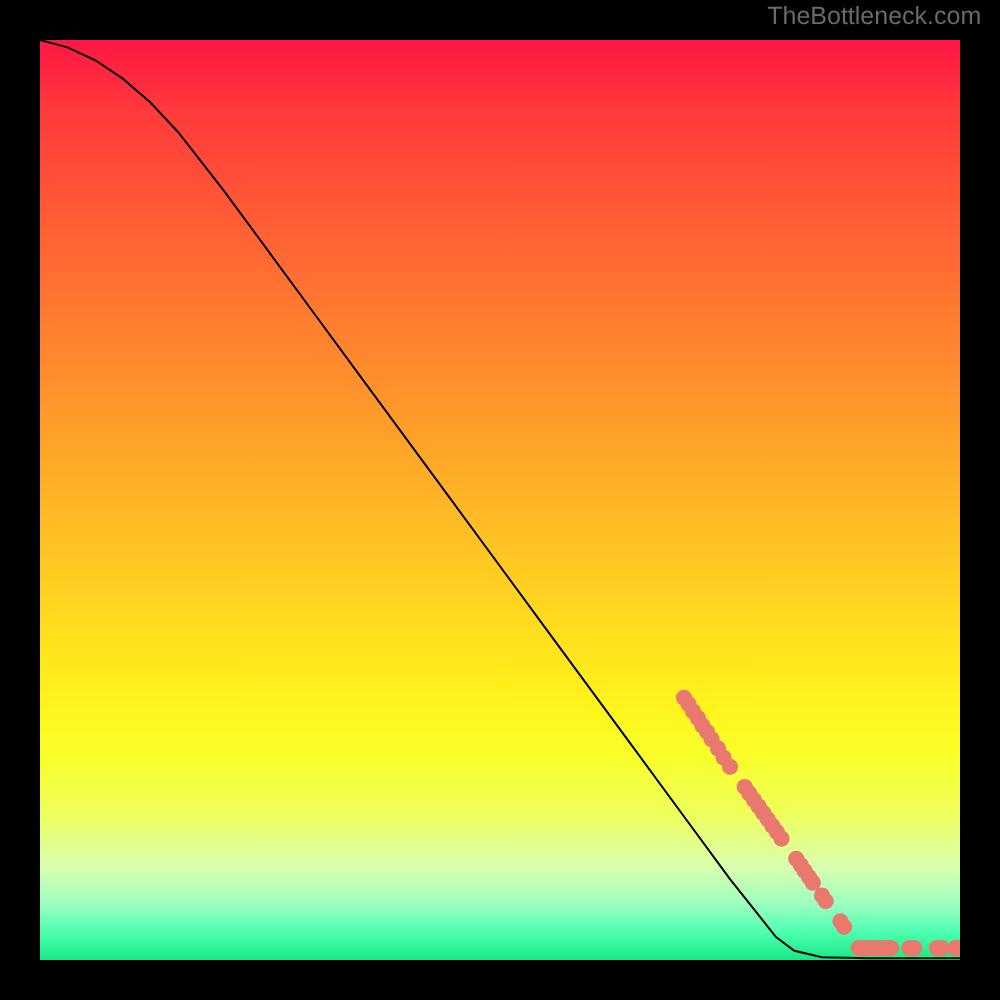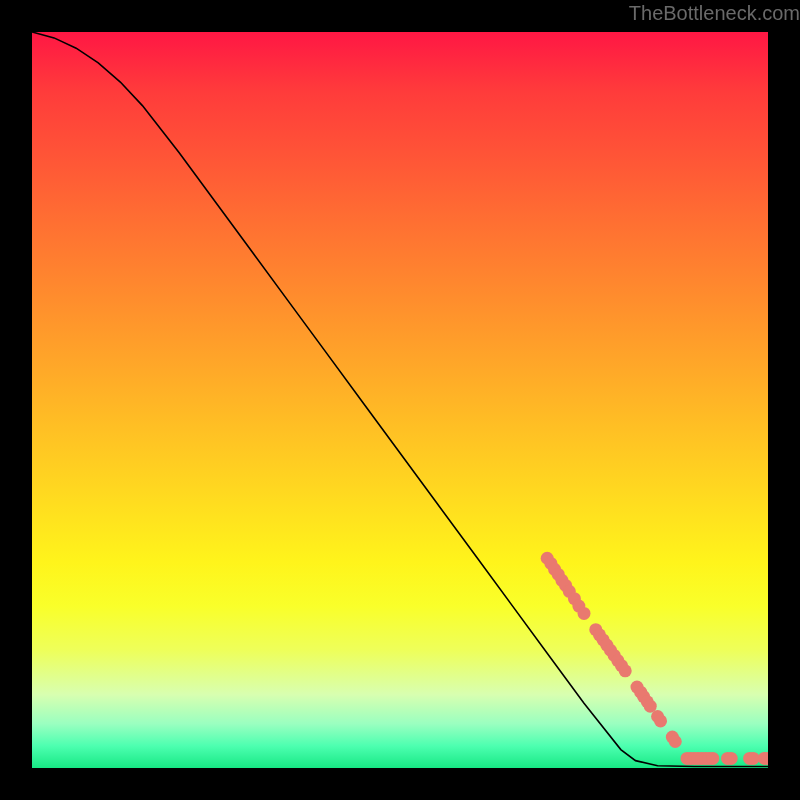--- a/index.html
+++ b/index.html
@@ -6,21 +6,21 @@
   body {
     width: 800px;
     height: 800px;
     background: #000;
     position: relative;
     font-family: Arial, Helvetica, sans-serif;
   }
   .attribution {
     position: absolute;
     top: 2px;
-    right: 0;
+    right: 15px;
     color: #6a6a6a;
     font-size: 20px;
     font-weight: 400;
     letter-spacing: 0px;
   }
   .plot-area {
     position: absolute;
     left: 32px;
     top: 32px;
     width: 736px;

